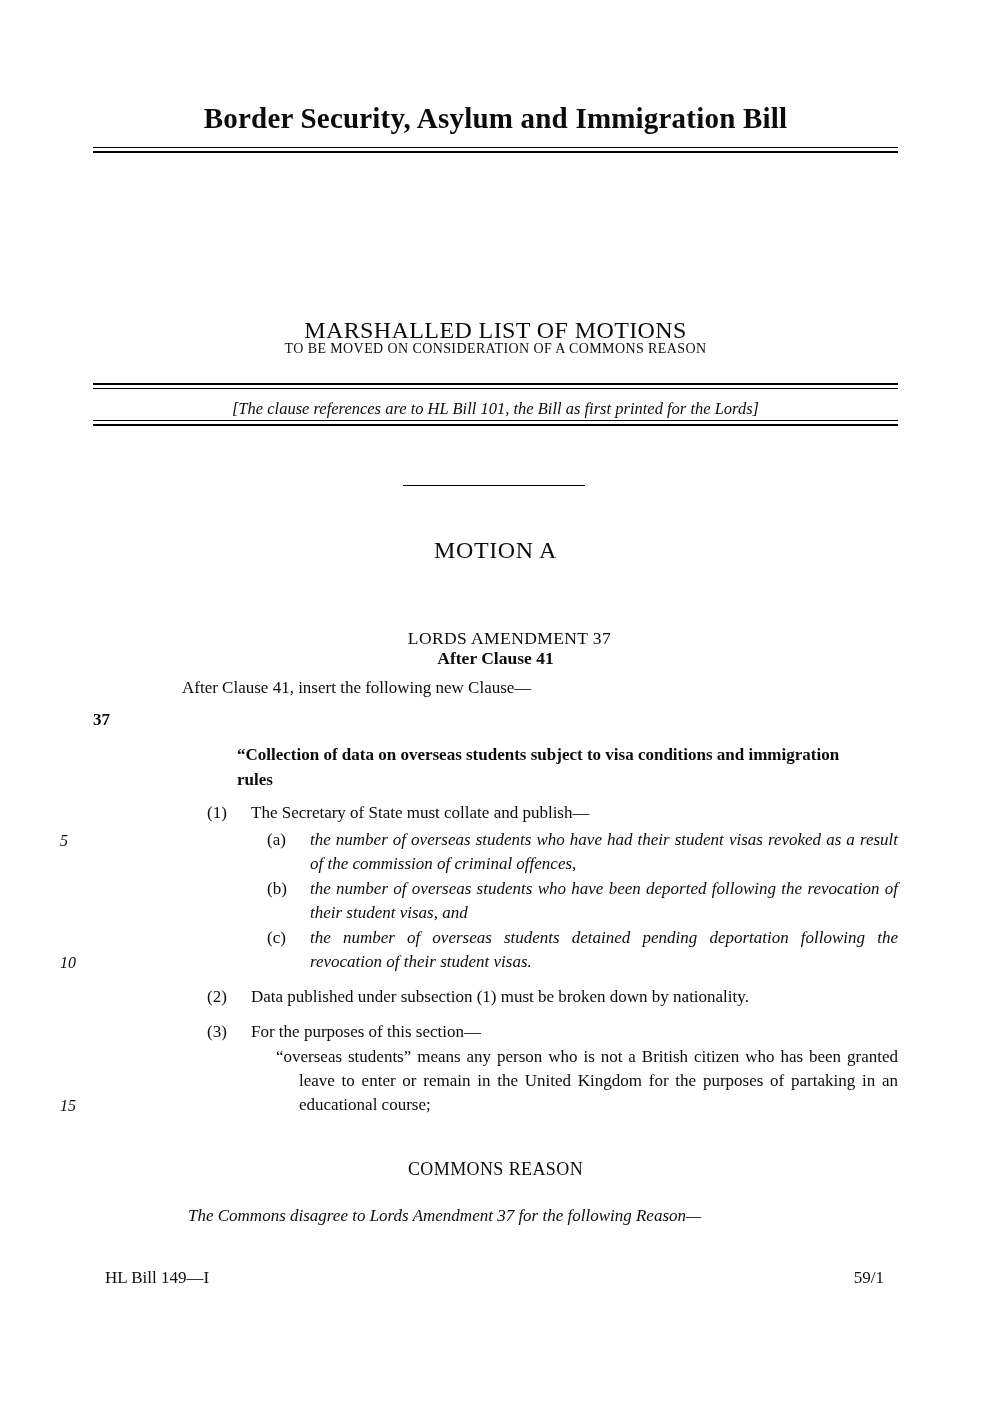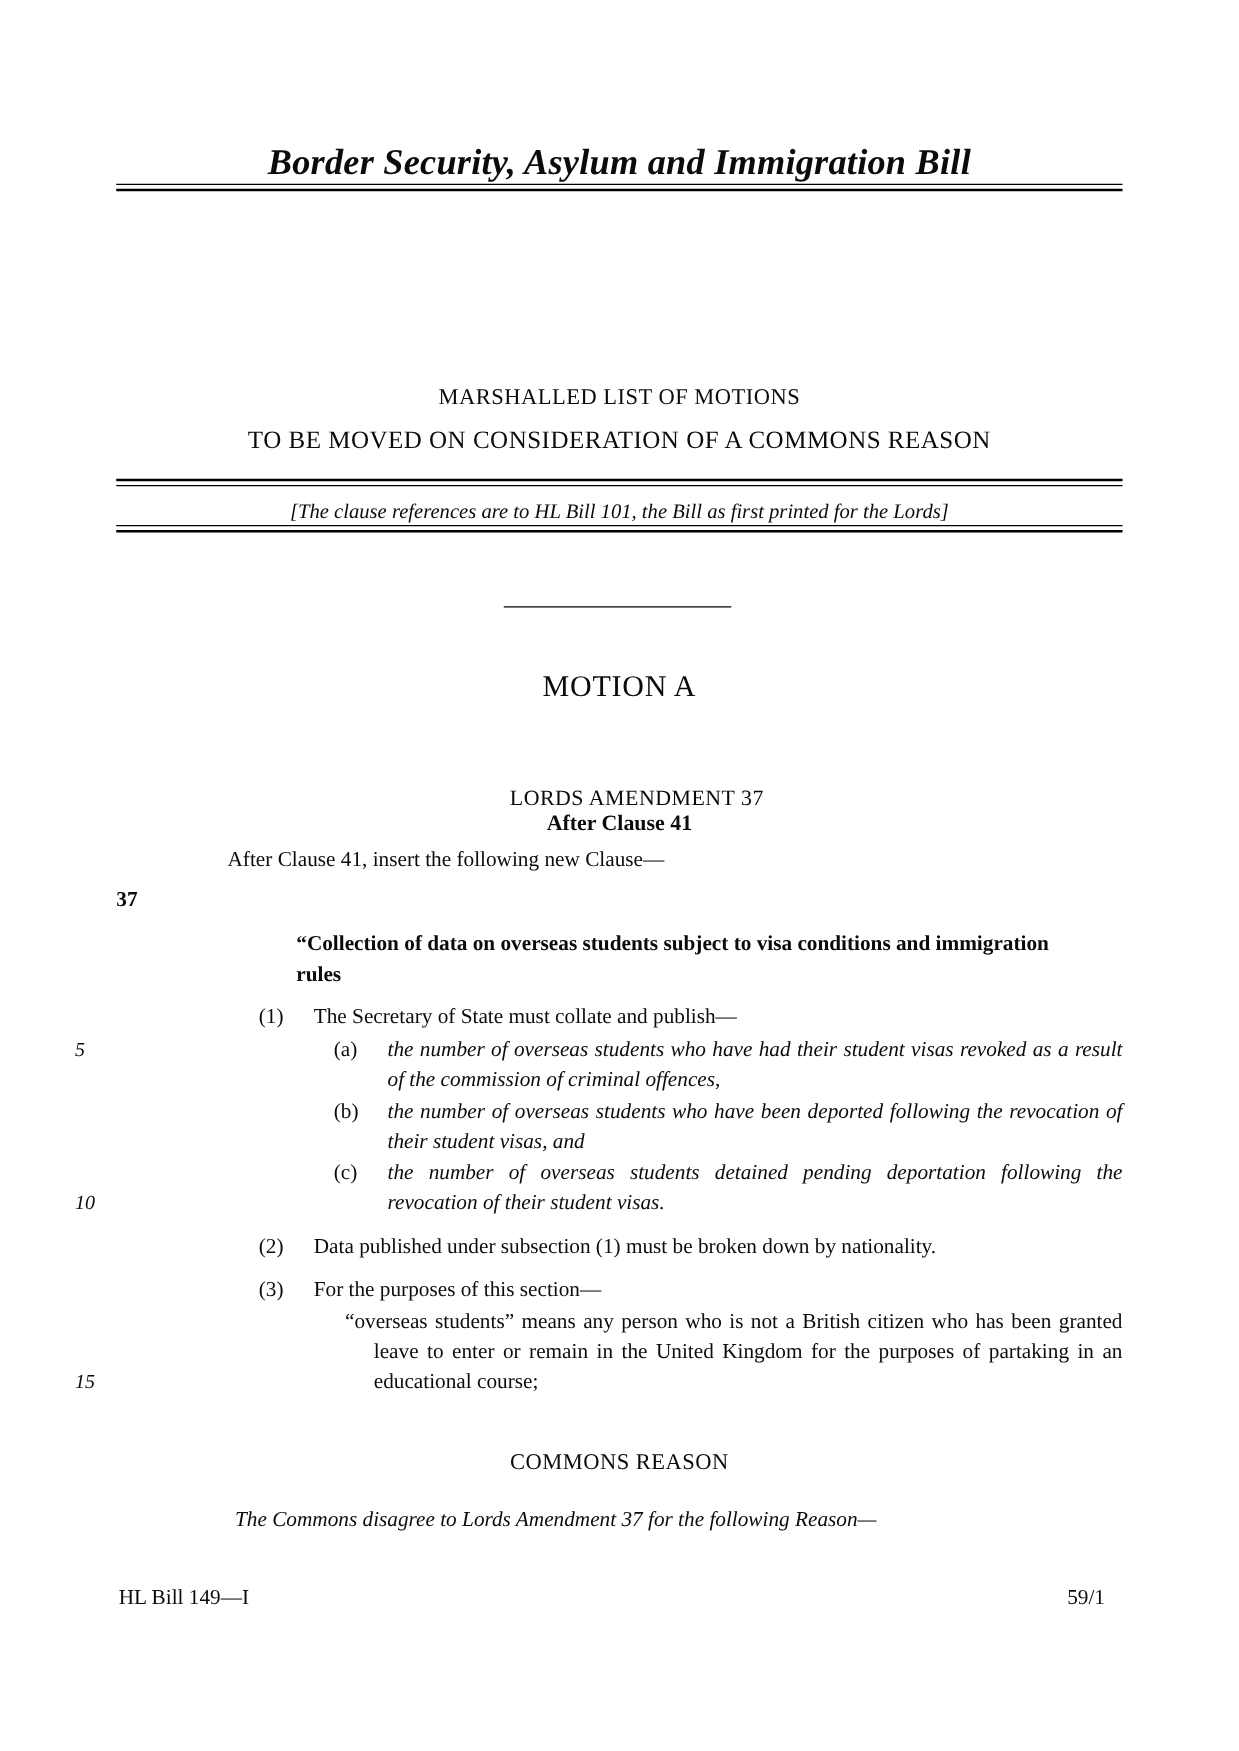--- a/index.html
+++ b/index.html
@@ -13,31 +13,30 @@
     overflow: hidden;
   }
   .abs { position: absolute; }
   .center { left: 0; right: 0; text-align: center; }
 
   .doc-title {
     top: 102px;
     font-size: 29px;
     font-weight: bold;
     letter-spacing: 0.2px;
-    margin: 12px;
-    font-style: italic;
+    margin: 0;
   }
   
   .rule { position: absolute; left: 93px; width: 805px; }
   .rule-title   { top: 147px; height: 3px; border-top: 1.2px solid #000; border-bottom: 2.6px solid #000; }
   .rule-note-top    { top: 383px; height: 3px; border-top: 2.6px solid #000; border-bottom: 1.2px solid #000; }
   .rule-note-bottom { top: 420px; height: 3px; border-top: 1.2px solid #000; border-bottom: 2.6px solid #000; }
 
-  .list-h1 { top: 307px; font-size: 18px; letter-spacing: 0.4px; }
-  .list-h2 { top: 341px; font-size: 20px; letter-spacing: 0.4px; }
+  .list-h1 { top: 317px; font-size: 24px; letter-spacing: 0.4px; }
+  .list-h2 { top: 341px; font-size: 14px; letter-spacing: 0.4px; }
 
   .note {
     top: 399px;
     font-size: 16.5px;
     font-style: italic;
   }
 
   .motion-divider {
     top: 485px; left: 403px; width: 182px;
     border-top: 1.6px solid #000;
@@ -86,21 +85,21 @@
     font-size: 16px;
     line-height: 24px;
   }
   .ln-5  { top: 829px; }
   .ln-10 { top: 951px; }
   .ln-15 { top: 1094px; }
 
   .cr-heading { top: 1159px; font-size: 18px; letter-spacing: 0.4px; }
   .cr-text    { top: 1204px; left: 188px; font-size: 17px; font-style: italic; }
 
-  .footer-left  { top: 1266px; left: 95px; text-align: right; }
+  .footer-left  { top: 1266px; left: 105px; text-align: right; }
   .footer-right { top: 1266px; right: 107px; text-align: right; }
 </style>
 </head>
 <body>
 
 <div class="page">
 
   <h1 class="abs center doc-title">Border Security, Asylum and Immigration Bill</h1>
   <div class="rule rule-title"></div>
 

